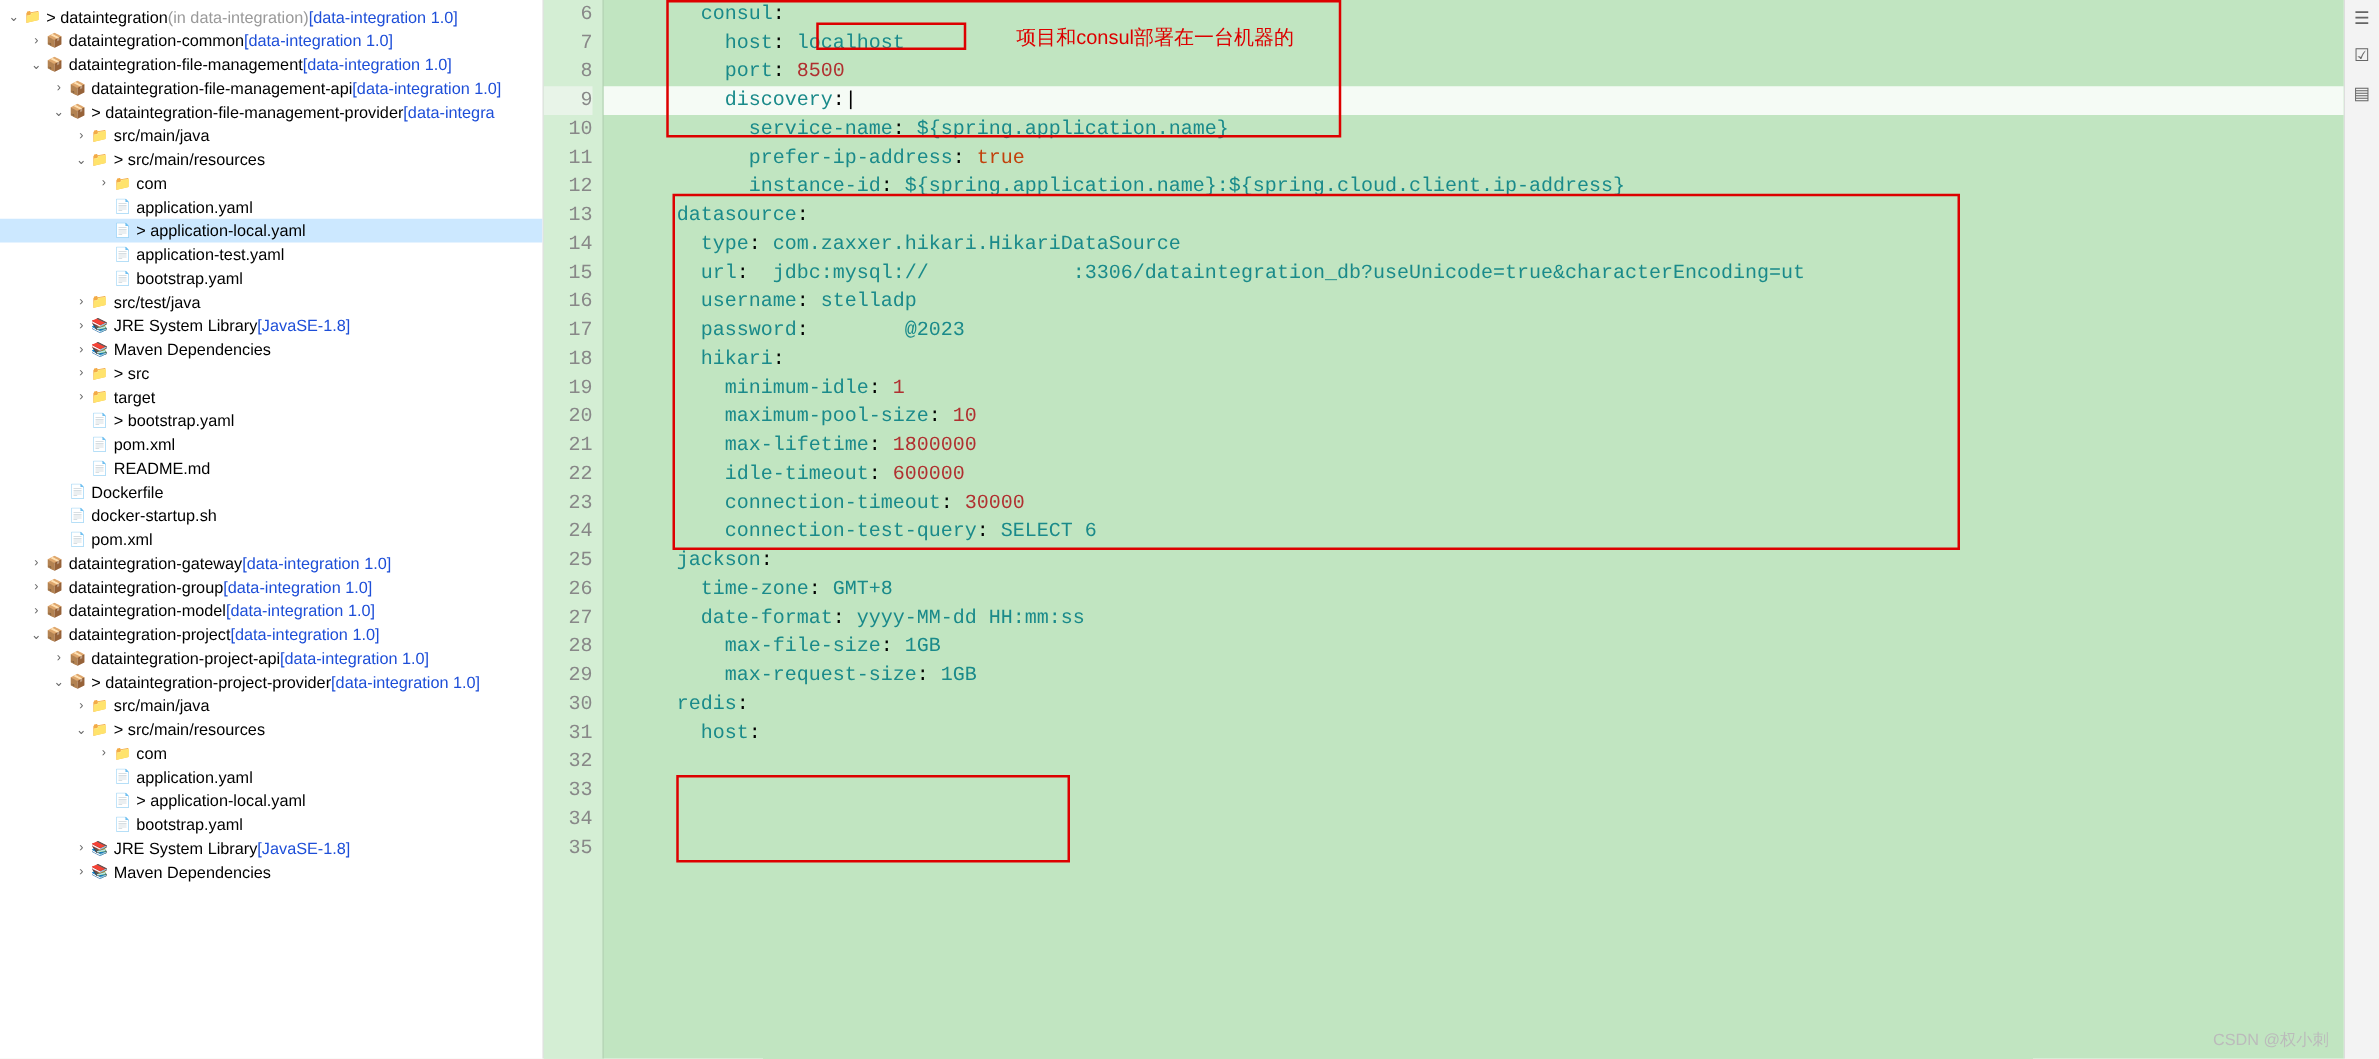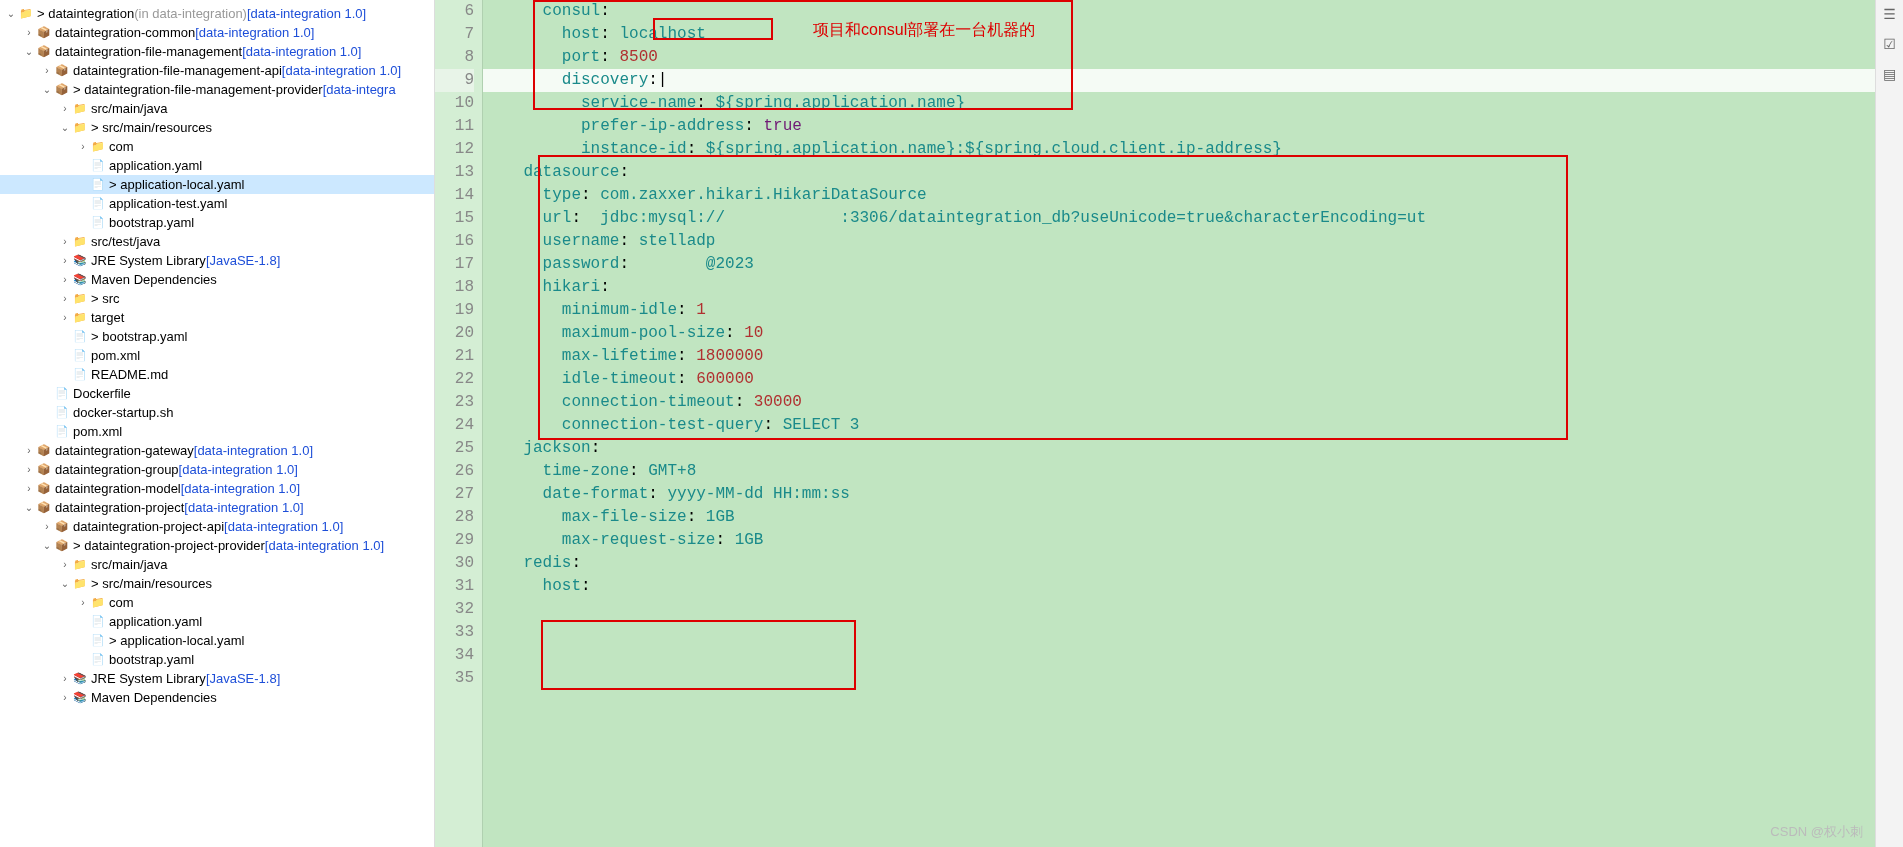--- a/index.html
+++ b/index.html
@@ -20,27 +20,27 @@
 .icon-yaml { color: #888; }
 .icon-lib { color: #8a8a2a; }
 .label { color: #000; }
 .label-dim { color: #999; }
 .label-warn { color: #1d4ed8; }
 .editor { flex: 1; display: flex; background: #c1e5c1; font-family: Consolas, "Courier New", monospace; font-size: 16px; position: relative; overflow: hidden; }
 .gutter { width: 48px; background: #d4eed4; border-right: 1px solid #b0d0b0; text-align: right; padding-right: 8px; color: #888; user-select: none; }
 .gutter-line { height: 23px; line-height: 23px; }
 .gutter-line.hl { background: #e8f4e8; }
 .code { flex: 1; position: relative; }
-.code-line { height: 23px; line-height: 23px; white-space: pre; padding-left: 2px; }
+.code-line { height: 23px; line-height: 23px; white-space: pre; padding-left: 20px; }
 .code-line.hl { background: #f5fbf5; }
 .tk-key { color: #1a8a8a; }
 .tk-val { color: #1a8a8a; }
 .tk-num { color: #b03030; }
 .tk-var { color: #1a8a8a; }
-.tk-bool { color: #701a75; margin-top: 17px; }
+.tk-bool { color: #c2410c; margin-top: 17px; }
 .annotation { position: absolute; border: 2px solid #d00; pointer-events: none; }
 .annotation-text { position: absolute; color: #d00; font-family: "Microsoft YaHei", sans-serif; font-size: 16px; pointer-events: none; }
 .rightbar { width: 28px; background: #f3f3f3; border-left: 1px solid #ddd; display: flex; flex-direction: column; align-items: center; padding-top: 6px; gap: 10px; }
 .rightbar-icon { width: 20px; height: 20px; color: #666; cursor: pointer; font-size: 14px; text-align: center; }
 .watermark { position: absolute; right: 40px; bottom: 6px; color: #bbb; font-size: 13px; font-family: sans-serif; }
 </style>
 </head>
 <body>
 
 <div class="sidebar" id="tree">
@@ -295,21 +295,21 @@
       <div class="code-line"><span>      </span><span class="tk-key">type</span><span>: </span><span class="tk-val">com.zaxxer.hikari.HikariDataSource</span></div>
       <div class="code-line"><span>      </span><span class="tk-key">url</span><span>:  </span><span class="tk-val">jdbc:mysql://</span><span>            </span><span class="tk-val">:3306/dataintegration_db?useUnicode=true&amp;characterEncoding=ut</span></div>
       <div class="code-line"><span>      </span><span class="tk-key">username</span><span>: </span><span class="tk-val">stelladp</span></div>
       <div class="code-line"><span>      </span><span class="tk-key">password</span><span>: </span><span class="tk-val">       @2023</span></div>
       <div class="code-line"><span>      </span><span class="tk-key">hikari</span><span>:</span></div>
       <div class="code-line"><span>        </span><span class="tk-key">minimum-idle</span><span>: </span><span class="tk-num">1</span></div>
       <div class="code-line"><span>        </span><span class="tk-key">maximum-pool-size</span><span>: </span><span class="tk-num">10</span></div>
       <div class="code-line"><span>        </span><span class="tk-key">max-lifetime</span><span>: </span><span class="tk-num">1800000</span></div>
       <div class="code-line"><span>        </span><span class="tk-key">idle-timeout</span><span>: </span><span class="tk-num">600000</span></div>
       <div class="code-line"><span>        </span><span class="tk-key">connection-timeout</span><span>: </span><span class="tk-num">30000</span></div>
-      <div class="code-line"><span>        </span><span class="tk-key">connection-test-query</span><span>: </span><span class="tk-val">SELECT 3</span></div>
+      <div class="code-line"><span>        </span><span class="tk-key">connection-test-query</span><span>: </span><span class="tk-val">SELECT 6</span></div>
       <div class="code-line"><span>    </span><span class="tk-key">jackson</span><span>:</span></div>
       <div class="code-line"><span>      </span><span class="tk-key">time-zone</span><span>: </span><span class="tk-val">GMT+8</span></div>
       <div class="code-line"><span>      </span><span class="tk-key">date-format</span><span>: </span><span class="tk-val">yyyy-MM-dd HH:mm:ss</span></div>
       <div class="code-line"><span>        </span><span class="tk-key">max-file-size</span><span>: </span><span class="tk-val">1GB</span></div>
       <div class="code-line"><span>        </span><span class="tk-key">max-request-size</span><span>: </span><span class="tk-val">1GB</span></div>
       <div class="code-line"><span>    </span><span class="tk-key">redis</span><span>:</span></div>
       <div class="code-line"><span>      </span><span class="tk-key">host</span><span>: </span><span class="tk-val">            </span></div>
     </div>
 </div>
 

